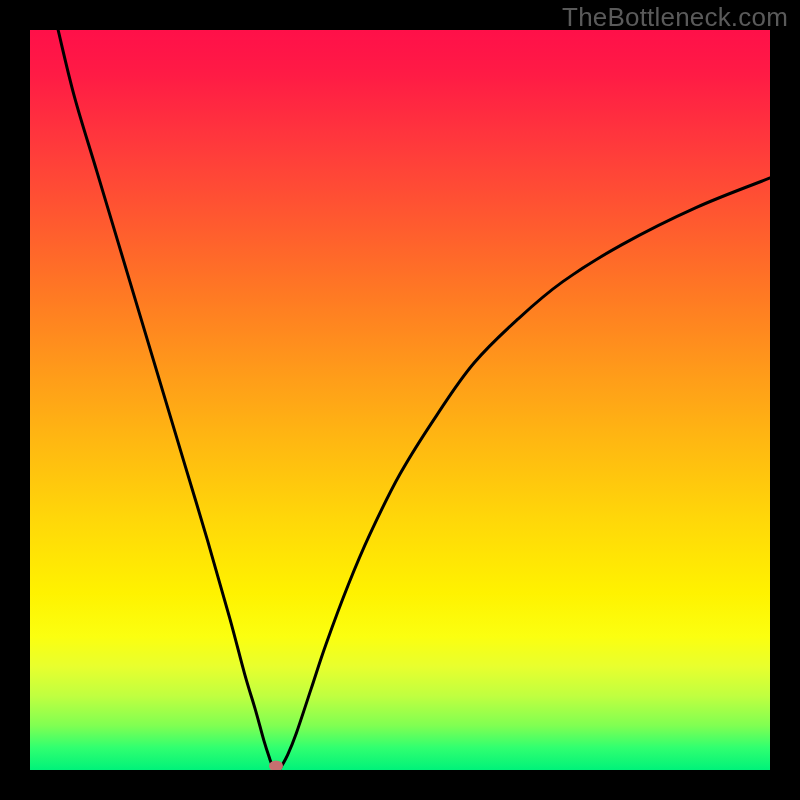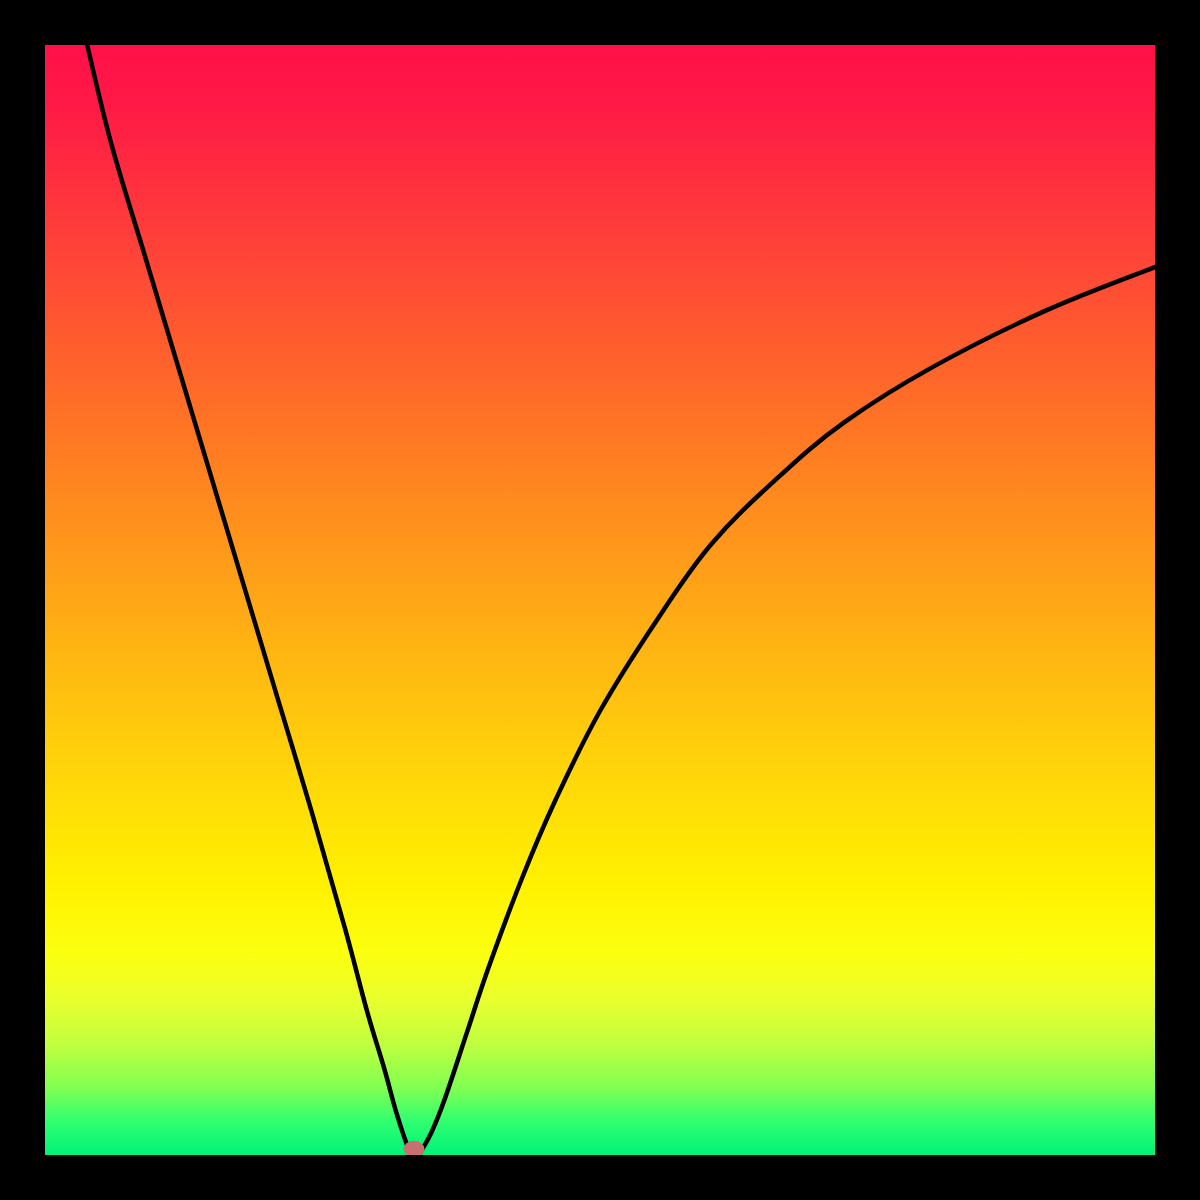--- a/index.html
+++ b/index.html
@@ -62,20 +62,21 @@
     border-radius: 7px / 5.5px;
     background: #c67070;
     transform: translate(-50%, -50%);
   }
 </style>
 </head>
 <body>
 
 <div class="frame">
 
+  <div class="watermark">TheBottleneck.com</div>
 
   <div class="plot-area">
     <div class="gradient-bg"></div>
 
     <svg class="curve-layer" id="curve-svg" viewBox="0 0 740 740" preserveAspectRatio="none">
       <path id="curve-path" fill="none" stroke="#000000" stroke-width="3" stroke-linecap="round" stroke-linejoin="round" d="M 28.12 0.00 C 31.05 11.99, 37.47 41.29, 44.40 66.60 C 51.33 91.91, 58.61 113.96, 66.60 140.60 C 74.59 167.24, 80.81 187.96, 88.80 214.60 C 96.79 241.24, 103.01 261.96, 111.00 288.60 C 118.99 315.24, 125.21 335.96, 133.20 362.60 C 141.19 389.24, 147.41 409.96, 155.40 436.60 C 163.39 463.24, 169.61 483.29, 177.60 510.60 C 185.59 537.91, 193.14 564.32, 199.80 588.30 C 206.46 612.28, 209.94 627.15, 214.60 643.80 C 219.26 660.45, 222.24 668.81, 225.70 680.80 C 229.16 692.79, 231.31 701.74, 233.84 710.40 C 236.37 719.06, 238.03 723.84, 239.76 728.90 C 241.49 733.96, 242.79 736.79, 243.46 738.52 L 250.12 738.52 C 251.45 736.12, 254.59 731.59, 257.52 725.20 C 260.45 718.81, 262.14 714.99, 266.40 703.00 C 270.66 691.01, 275.87 674.58, 281.20 658.60 C 286.53 642.62, 289.34 632.85, 296.00 614.20 C 302.66 595.55, 310.21 574.98, 318.20 555.00 C 326.19 535.02, 331.08 523.18, 340.40 503.20 C 349.72 483.22, 358.01 465.31, 370.00 444.00 C 381.99 422.69, 393.68 404.78, 407.00 384.80 C 420.32 364.82, 429.35 350.32, 444.00 333.00 C 458.65 315.68, 472.42 303.25, 488.40 288.60 C 504.38 273.95, 514.15 264.92, 532.80 251.60 C 551.45 238.28, 568.02 227.92, 592.00 214.60 C 615.98 201.28, 639.36 189.59, 666.00 177.60 C 692.64 165.61, 726.68 153.33, 740.00 148.00"></path>
     </svg>
 
     <div class="marker" id="min-marker" style="left: 246.42px; top: 735.56px; background: rgb(198, 112, 112);"></div>
   </div>

